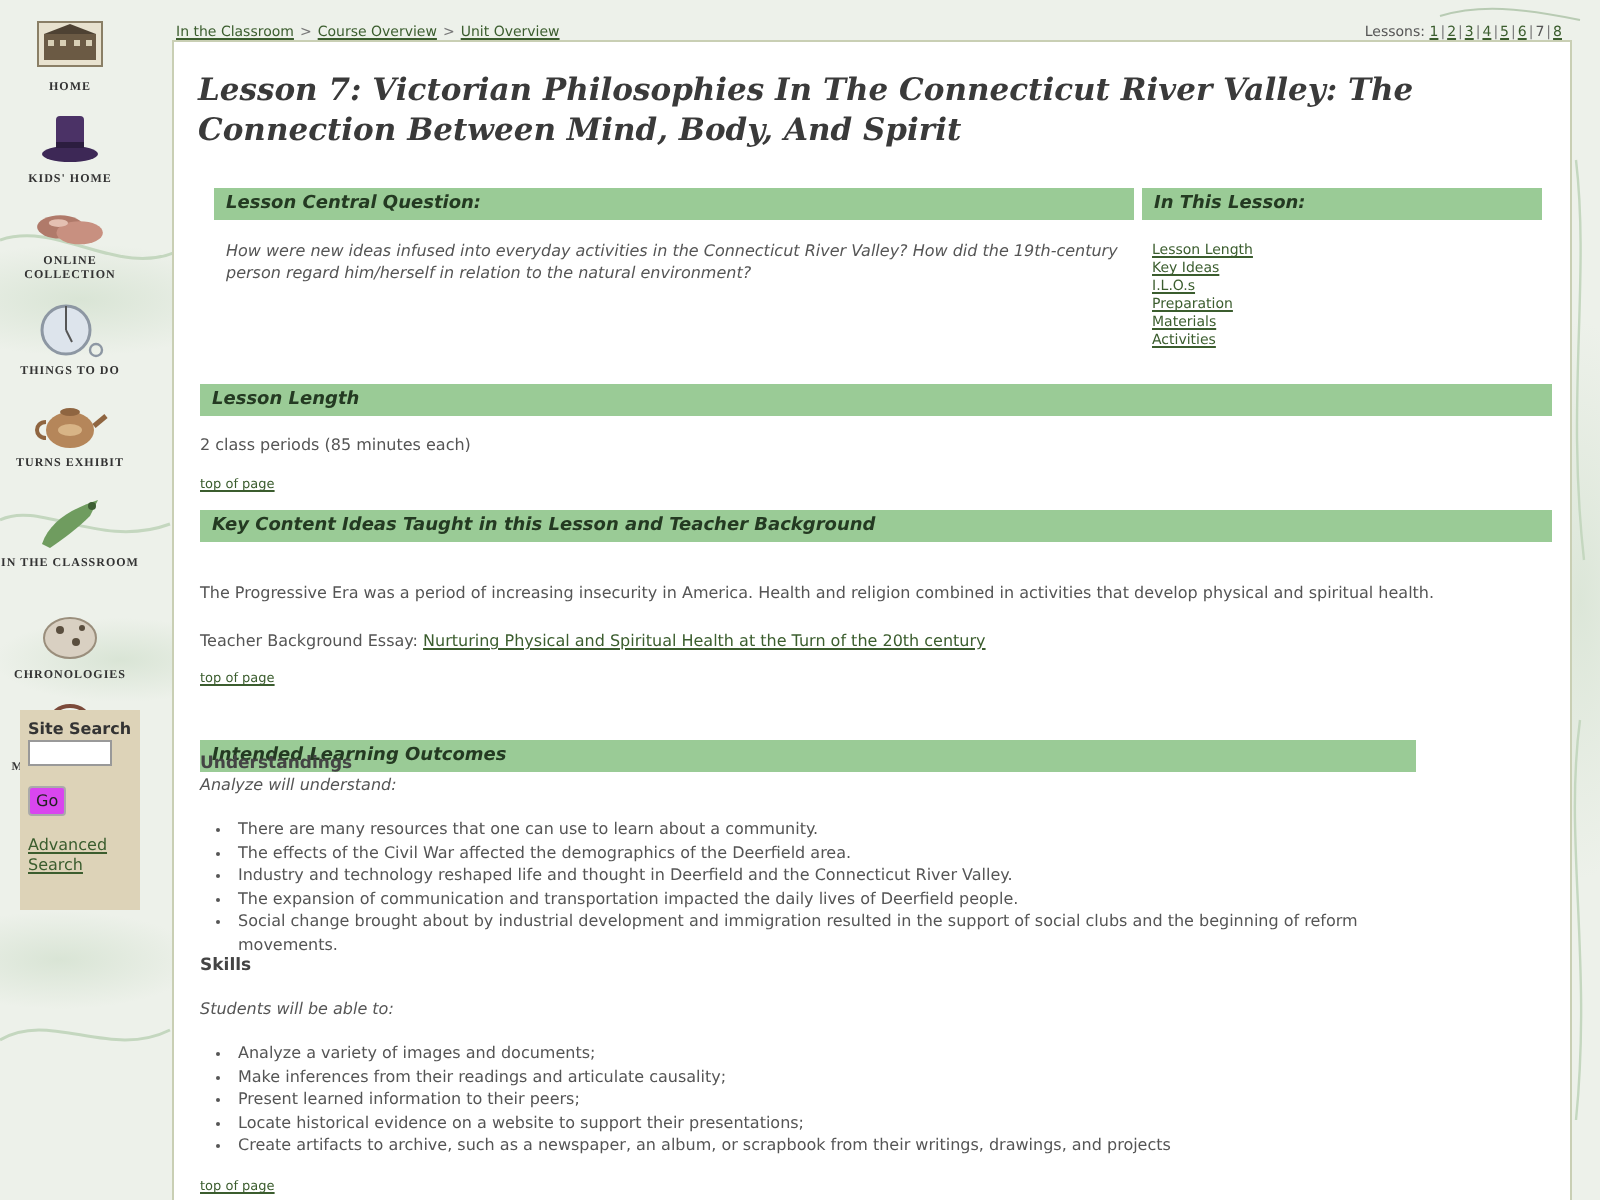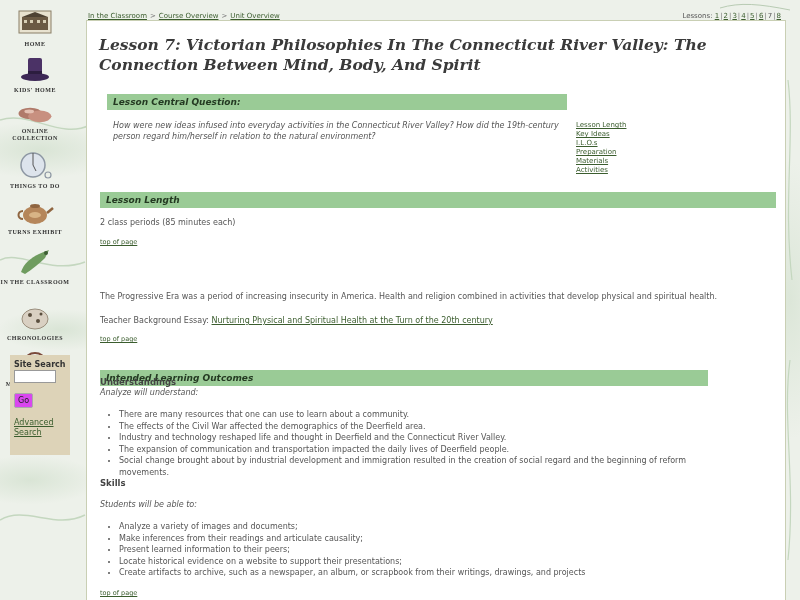--- a/index.html
+++ b/index.html
@@ -219,49 +219,51 @@
     <a>1</a><span class="sep">|</span><a>2</a><span class="sep">|</span><a>3</a><span class="sep">|</span><a>4</a><span class="sep">|</span><a>5</a><span class="sep">|</span><a>6</a><span class="sep">|</span><span>7</span><span class="sep">|</span><a>8</a>
   </div>
 </div>
 
 <main class="main">
   <h1 class="page-title">Lesson 7: Victorian Philosophies In The Connecticut River Valley: The Connection Between Mind, Body, And Spirit</h1>
 
   <div class="section-bar" style="left:20px; top:73px; width:460px;">Lesson Central Question:</div>
   <div class="txt italic" style="left:26px; top:99px; width:450px;">How were new ideas infused into everyday activities in the Connecticut River Valley? How did the 19th-century person regard him/herself in relation to the natural environment?</div>
 
+  <div class="section-bar" style="left:484px; top:73px; width:200px;">In This Lesson:</div>
   <div class="toc">
     <a>Lesson Length</a>
     <a>Key Ideas</a>
     <a>I.L.O.s</a>
     <a>Preparation</a>
     <a>Materials</a>
     <a>Activities</a>
   </div>
 
   <div class="section-bar" style="left:13px; top:171px; width:676px;">Lesson Length</div>
   <div class="txt" style="left:13px; top:196px;">2 class periods (85 minutes each)</div>
   <a class="toplink" style="left:13px; top:217px;">top of page</a>
 
+  <div class="section-bar" style="left:13px; top:234px; width:676px;">Key Content Ideas Taught in this Lesson and Teacher Background</div>
   <div class="txt" style="left:13px; top:270px; width:680px;">The Progressive Era was a period of increasing insecurity in America. Health and religion combined in activities that develop physical and spiritual health.</div>
   <div class="txt" style="left:13px; top:294px;">
     <span>Teacher Background Essay:</span>
     <a class="essay-link">Nurturing Physical and Spiritual Health at the Turn of the 20th century</a>
   </div>
   <a class="toplink" style="left:13px; top:314px;">top of page</a>
 
   <div class="section-bar" style="left:13px; top:337px; width:608px;margin-top:12px;">Intended Learning Outcomes</div>
   <div class="subhead" style="left:13px; top:356px;">Understandings</div>
   <div class="txt italic" style="left:13px; top:366px;">Analyze will understand:</div>
   <ul class="bullets" style="left:0px; top:388px;">
     <li>There are many resources that one can use to learn about a community.</li>
     <li>The effects of the Civil War affected the demographics of the Deerfield area.</li>
     <li>Industry and technology reshaped life and thought in Deerfield and the Connecticut River Valley.</li>
     <li>The expansion of communication and transportation impacted the daily lives of Deerfield people.</li>
-    <li>Social change brought about by industrial development and immigration resulted in the creation of social regard and the beginning of reform movements.</li>
+    <li>Social change brought about by industrial development and immigration resulted in the support of social clubs and the beginning of reform movements.</li>
   </ul>
 
   <div class="subhead" style="left:13px; top:457px;">Skills</div>
   <div class="txt italic" style="left:13px; top:478px;">Students will be able to:</div>
   <ul class="bullets" style="left:0px; top:500px;">
     <li>Analyze a variety of images and documents;</li>
     <li>Make inferences from their readings and articulate causality;</li>
     <li>Present learned information to their peers;</li>
     <li>Locate historical evidence on a website to support their presentations;</li>
     <li>Create artifacts to archive, such as a newspaper, an album, or scrapbook from their writings, drawings, and projects</li>

